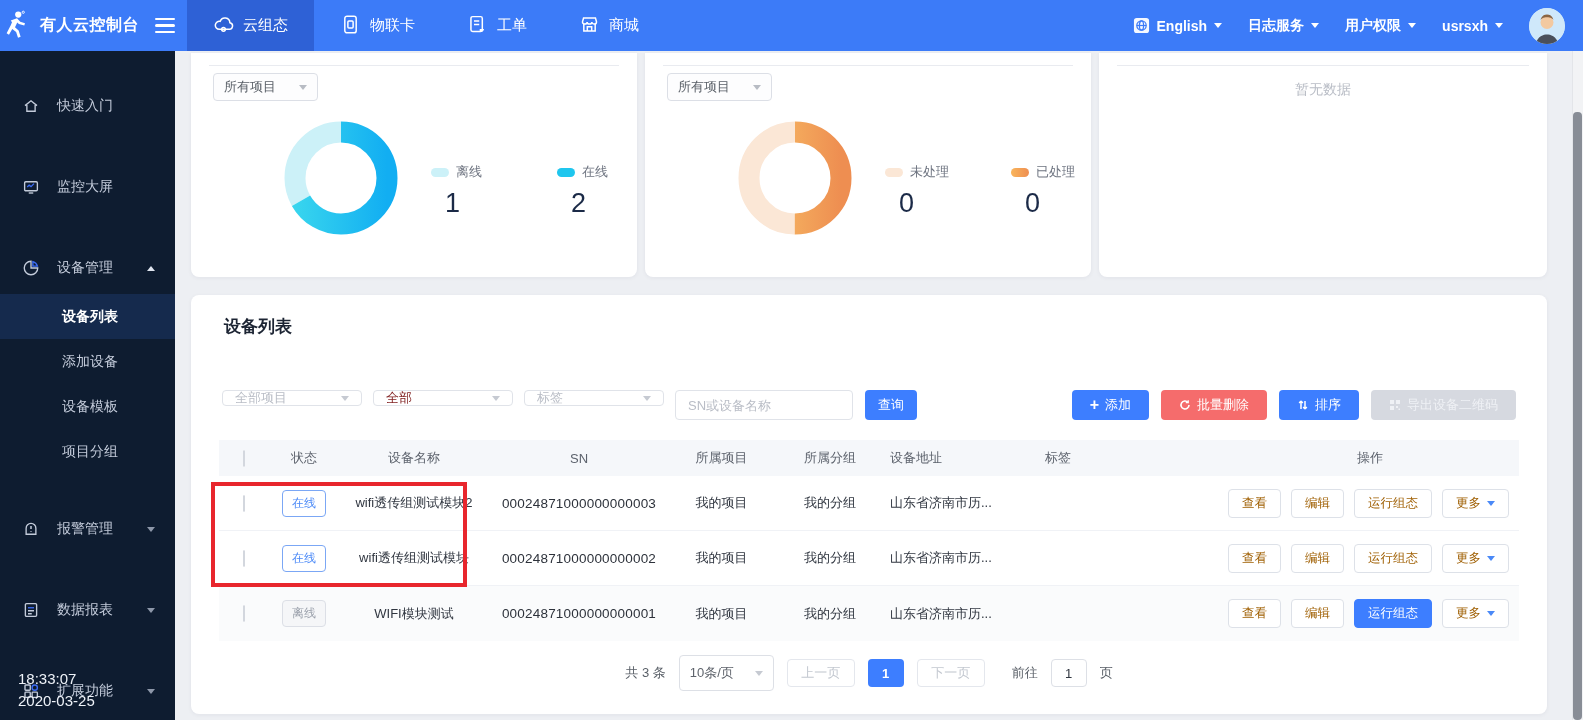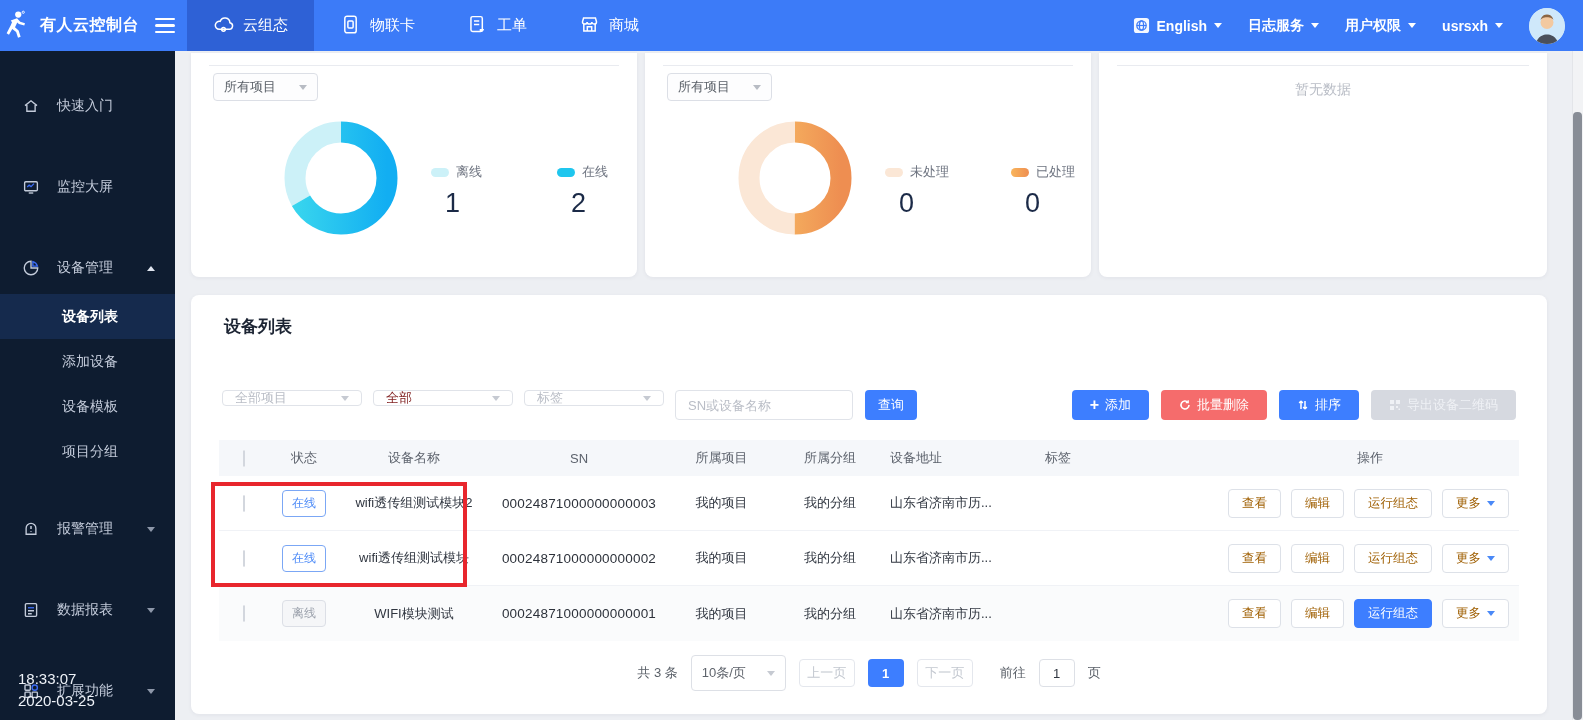--- a/index.html
+++ b/index.html
@@ -89,21 +89,21 @@
   .sn { font-size:13.5px; letter-spacing:.2px; color:#2d323b; }
   .ops { display:flex; justify-content:flex-end; gap:10px; padding-right:10px; }
   .abtn { height:29px; padding:0 13px; background:#fff; border:1px solid #dde1e8; border-radius:4px;
     color:#a16207; font-size:12.5px; cursor:pointer; display:inline-flex; align-items:center; gap:6px; font-family:"Liberation Sans",sans-serif; }
   .abtn .caret { width:0; height:0; border-left:4px solid transparent; border-right:4px solid transparent; border-top:5px solid #4a89f7; }
   .abtn.primary { background:#3d7eff; border-color:#3d7eff; color:#fff; }
   
   .pager { position:absolute; left:0; right:0; top:360px; display:flex; align-items:center; justify-content:center; gap:13px; font-size:13px; color:#5a6068; }
   .psel { width:95px; height:36px; border:1px solid #dde0e6; border-radius:4px; display:flex; align-items:center; padding:0 10px; gap:8px; color:#5f646c; cursor:pointer; background:#fff; }
   .psel .caret { margin-left:auto; width:0; height:0; border-left:4px solid transparent; border-right:4px solid transparent; border-top:5px solid #c6cad2; }
-  .pbtn { width:56px; height:28px; background:#fff; border:1px solid #e4e7ed; border-radius:4px; color:#c3c8d0; font-size:13px; cursor:default; display:flex; align-items:center; justify-content:center; }
+  .pbtn { width:68px; height:28px; background:#fff; border:1px solid #e4e7ed; border-radius:4px; color:#c3c8d0; font-size:13px; cursor:default; display:flex; align-items:center; justify-content:center; }
   .pcur { width:36px; height:28px; background:#3d7eff; border-radius:4px; color:#fff; font-weight:bold; display:flex; align-items:center; justify-content:center; cursor:pointer; }
   .goto-box { width:36px; height:28px; border:1px solid #dde0e6; border-radius:4px; text-align:center; font-size:13px; color:#303640; font-family:"Liberation Sans",sans-serif; }
   
   .anno { position:absolute; left:211px; top:482px; width:256px; height:105px; border:4px solid #e8262d; z-index:40; pointer-events:none; }
   
   .scroll-track { position:absolute; right:0; top:51px; width:11px; height:669px; background:#f2f3f5; border-left:1px solid #e3e5e9; z-index:35; }
   .scroll-thumb { position:absolute; right:1px; top:61px; width:9px; height:608px; background:#888d96; border-radius:4px; cursor:grab; }
 </style>
 </head>
 <body>

